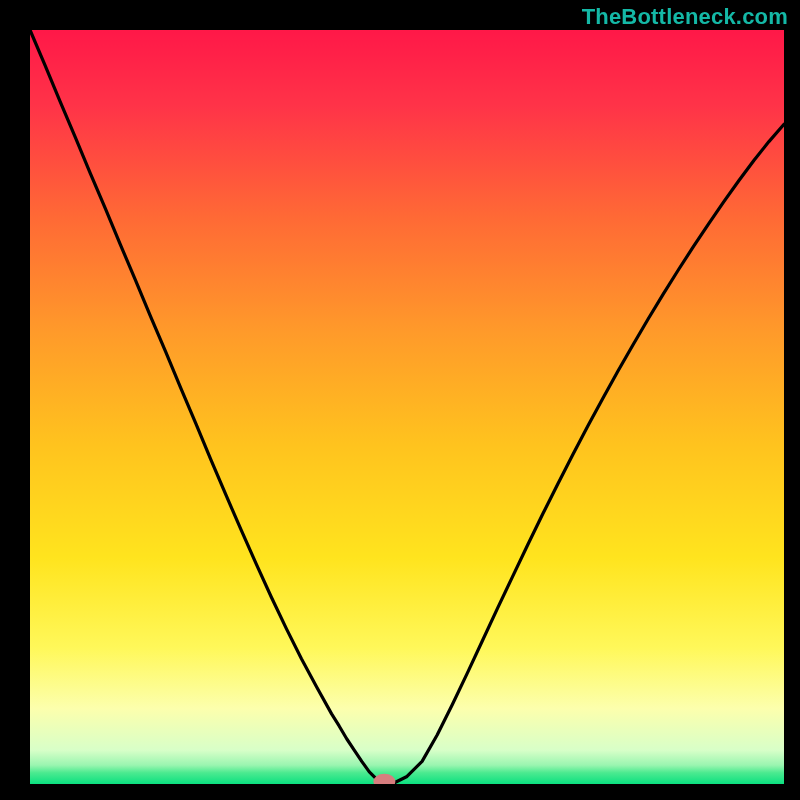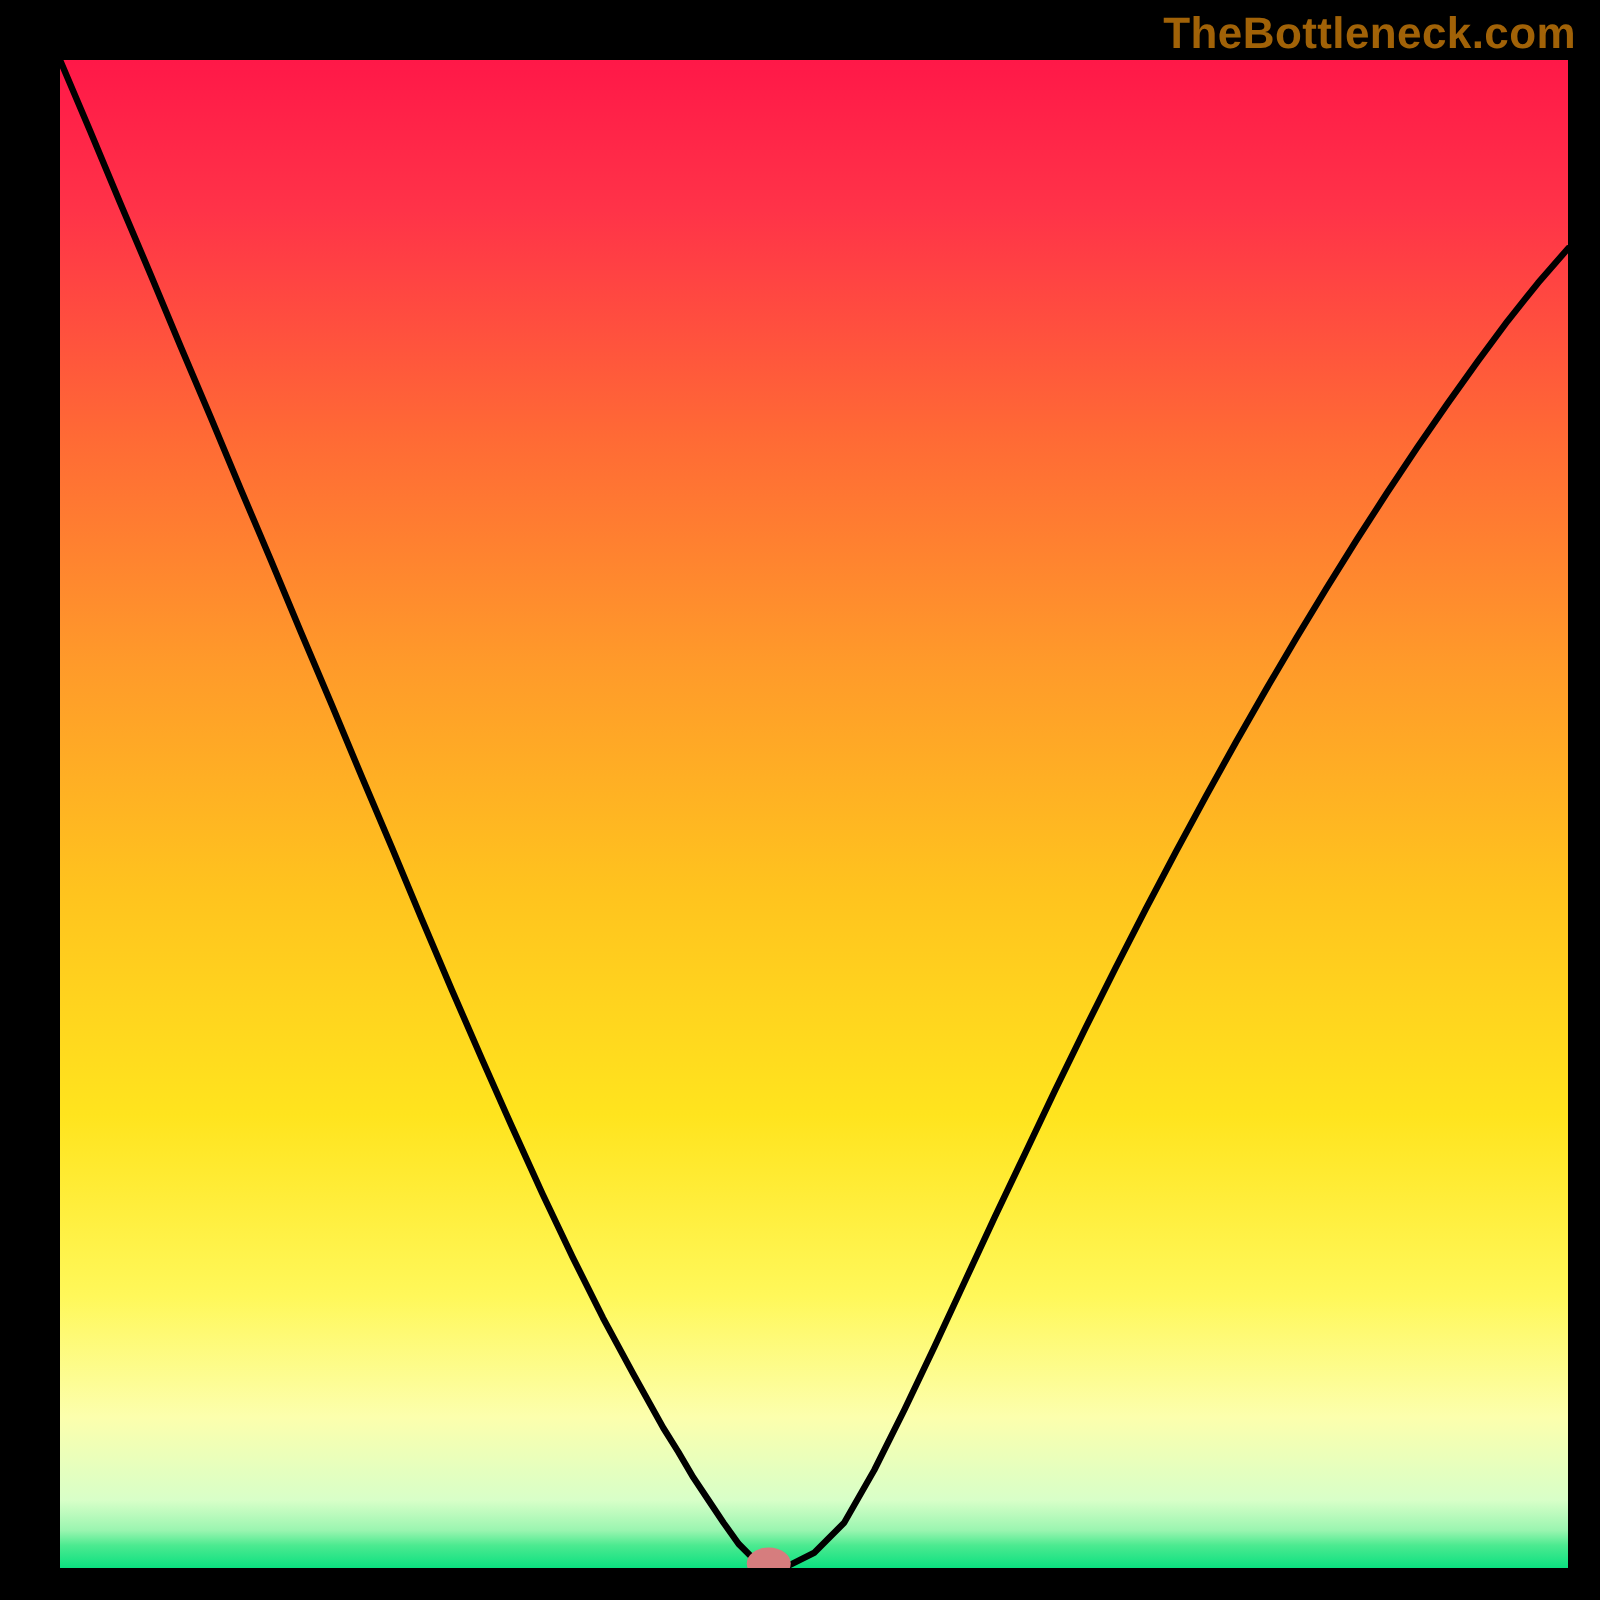--- a/index.html
+++ b/index.html
@@ -16,21 +16,21 @@
     width: 800px;
     height: 800px;
     background: #000;
   }
   .watermark {
     position: absolute;
     top: 4px;
     right: 12px;
     font-size: 22px;
     font-weight: 600;
-    color: #a16207;
+    color: #14b8a6;
     letter-spacing: 0.2px;
     z-index: 5;
     user-select: none;
   }
 </style>
 </head>
 <body>
 
 <div class="frame">
   <div class="watermark">TheBottleneck.com</div>

